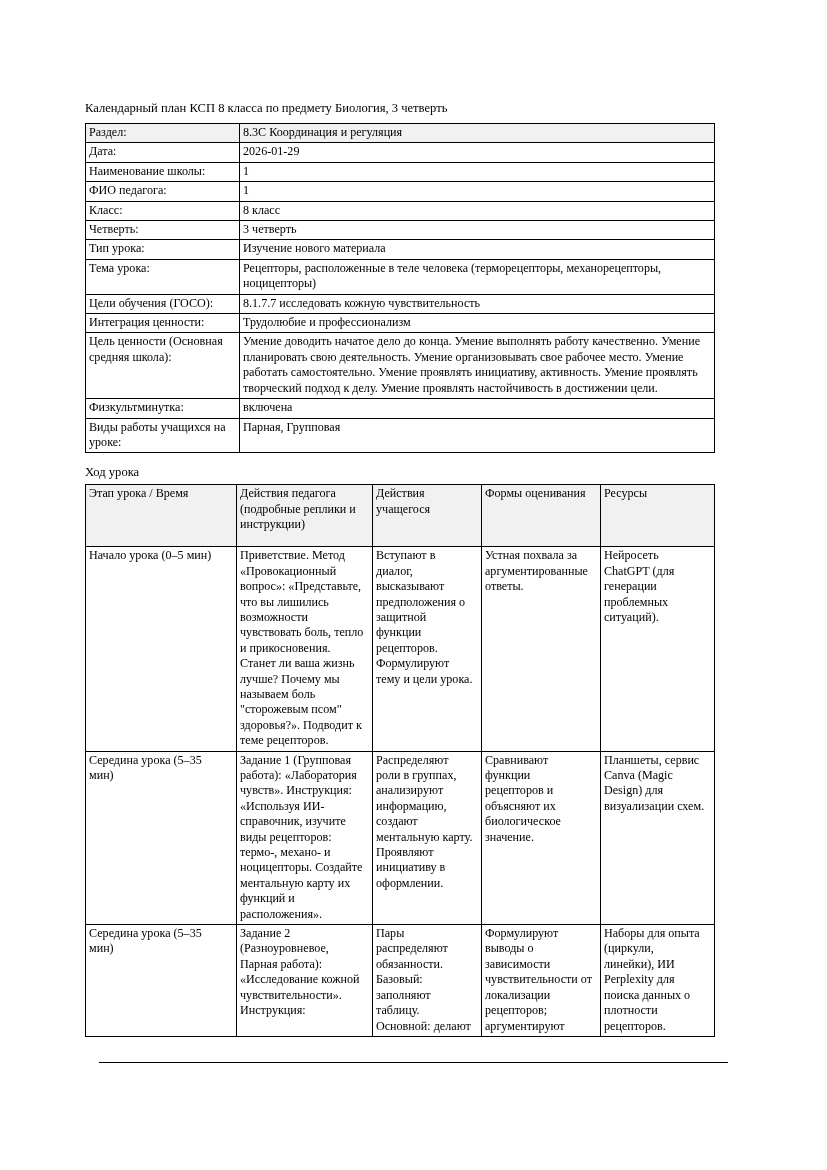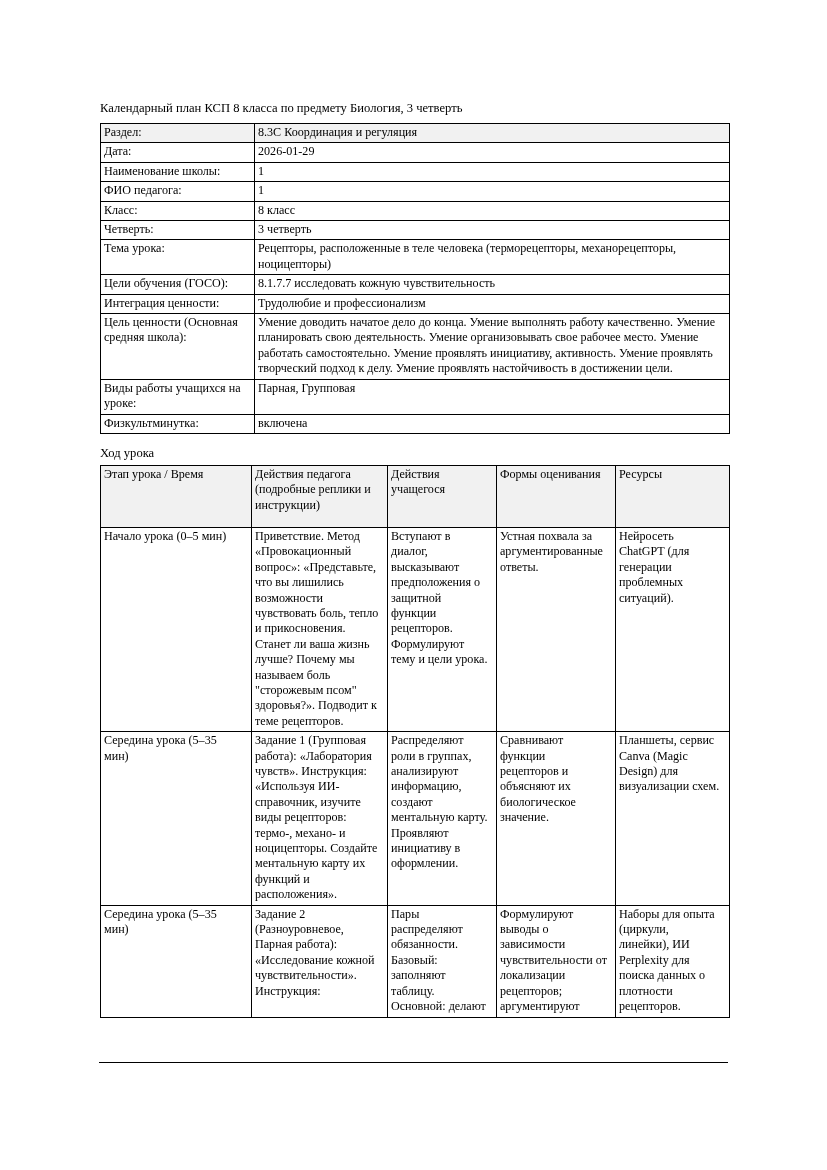--- a/index.html
+++ b/index.html
@@ -17,21 +17,21 @@
   }
   .page {
     position: absolute;
     left: 0; top: 0;
     width: 827px;
     height: 1170px;
     background: #ffffff;
   }
   .content {
     position: absolute;
-    left: 100px;
+    left: 85px;
     top: 100px;
     width: 629px;
   }
   .doc-title {
     font-size: 12.6px;
     line-height: 16px;
     margin-bottom: 7px;
     white-space: nowrap;
   }
   .section-label {
@@ -117,42 +117,46 @@
           </tr>
           <tr>
             <td>Класс:</td>
             <td>8 класс</td>
           </tr>
           <tr>
             <td>Четверть:</td>
             <td>3 четверть</td>
           </tr>
           <tr>
+            <td>Тип урока:</td>
+            <td>Изучение нового материала</td>
+          </tr>
+          <tr>
             <td>Тема урока:</td>
             <td>Рецепторы, расположенные в теле человека (терморецепторы, механорецепторы, ноцицепторы)</td>
           </tr>
           <tr>
             <td>Цели обучения (ГОСО):</td>
             <td>8.1.7.7 исследовать кожную чувствительность</td>
           </tr>
           <tr>
             <td>Интеграция ценности:</td>
             <td>Трудолюбие и профессионализм</td>
           </tr>
           <tr>
             <td>Цель ценности (Основная средняя школа):</td>
             <td>Умение доводить начатое дело до конца. Умение выполнять работу качественно. Умение планировать свою деятельность. Умение организовывать свое рабочее место. Умение работать самостоятельно. Умение проявлять инициативу, активность. Умение проявлять творческий подход к делу. Умение проявлять настойчивость в достижении цели.</td>
           </tr>
           <tr>
+            <td>Физкультминутка:</td>
+            <td>включена</td>
+          </tr>
+          <tr>
             <td>Виды работы учащихся на уроке:</td>
             <td>Парная, Групповая</td>
-          </tr>
-          <tr>
-            <td>Физкультминутка:</td>
-            <td>включена</td>
           </tr>
         </tbody>
     </table>
 
     <div class="section-label">Ход урока</div>
 
     <table id="flow-table">
       <colgroup>
           <col class="f1">
           <col class="f2">

